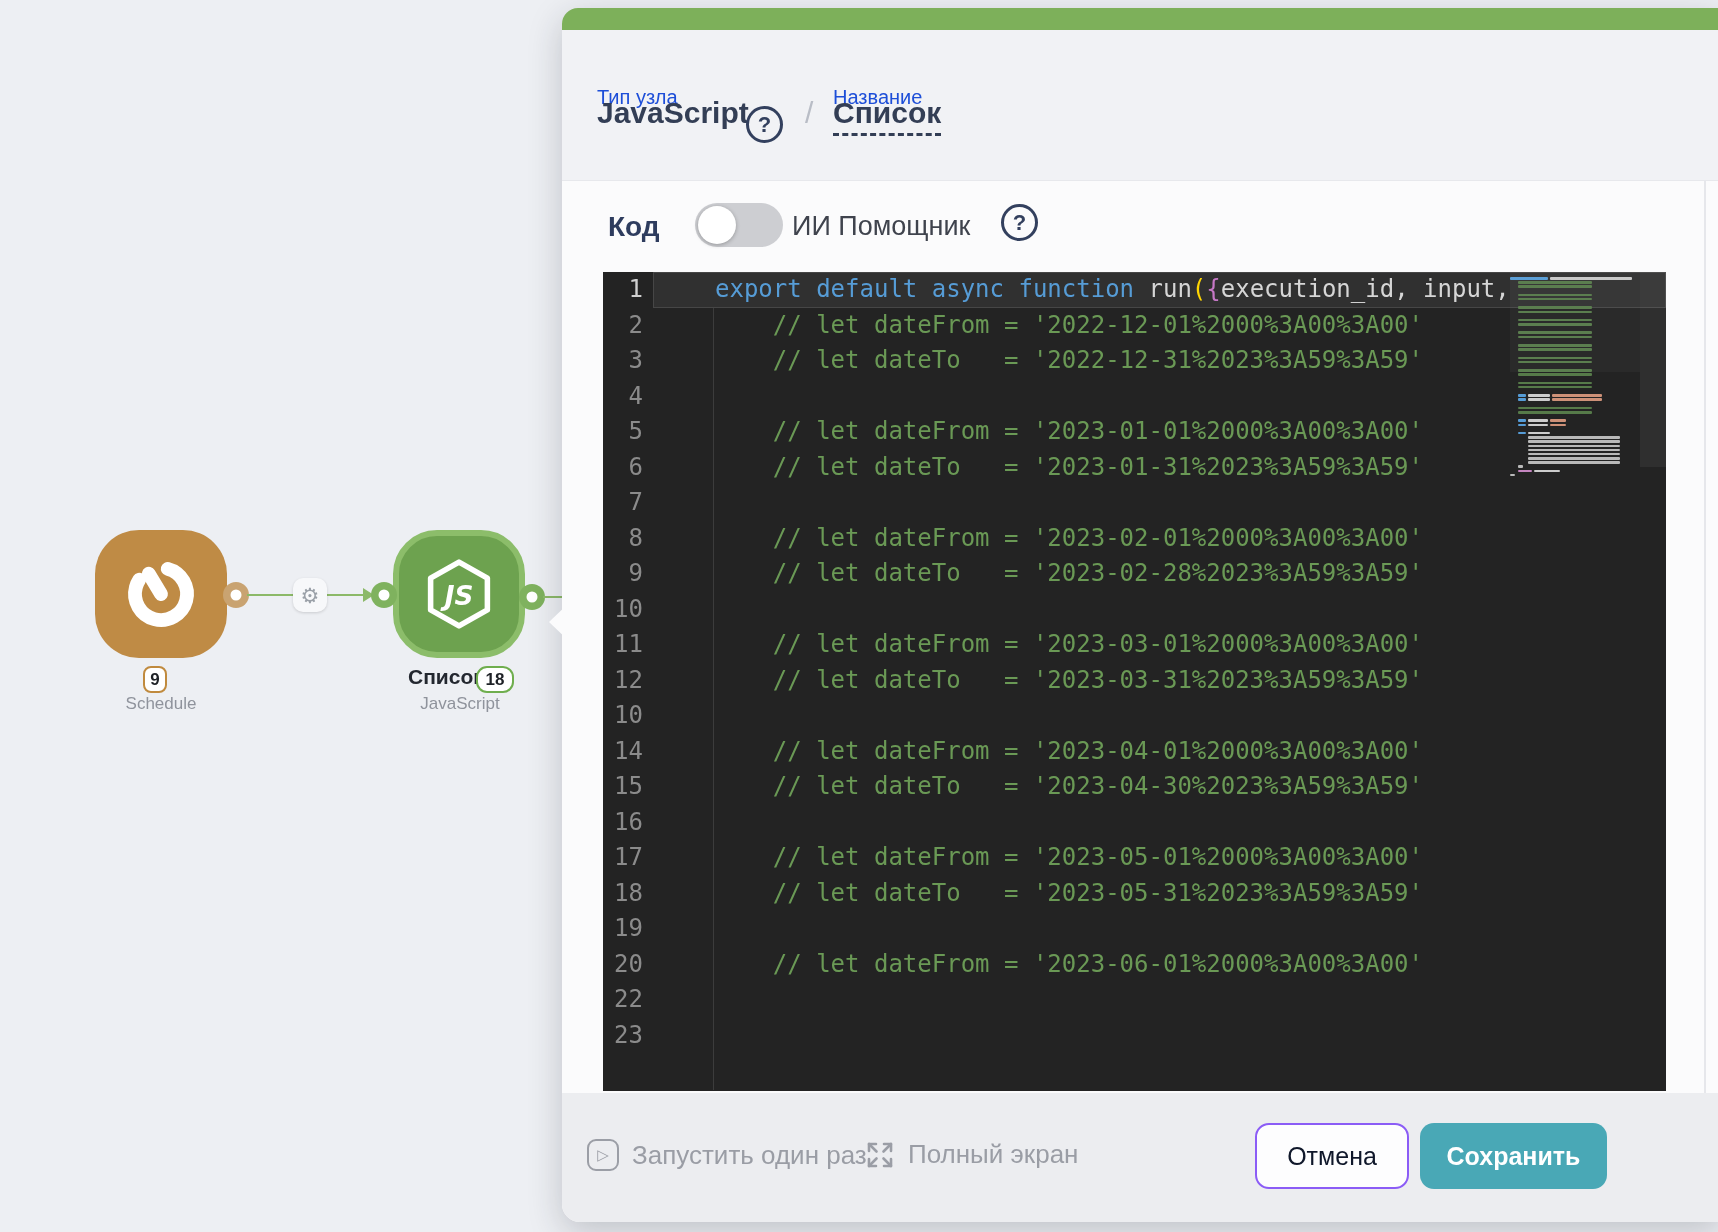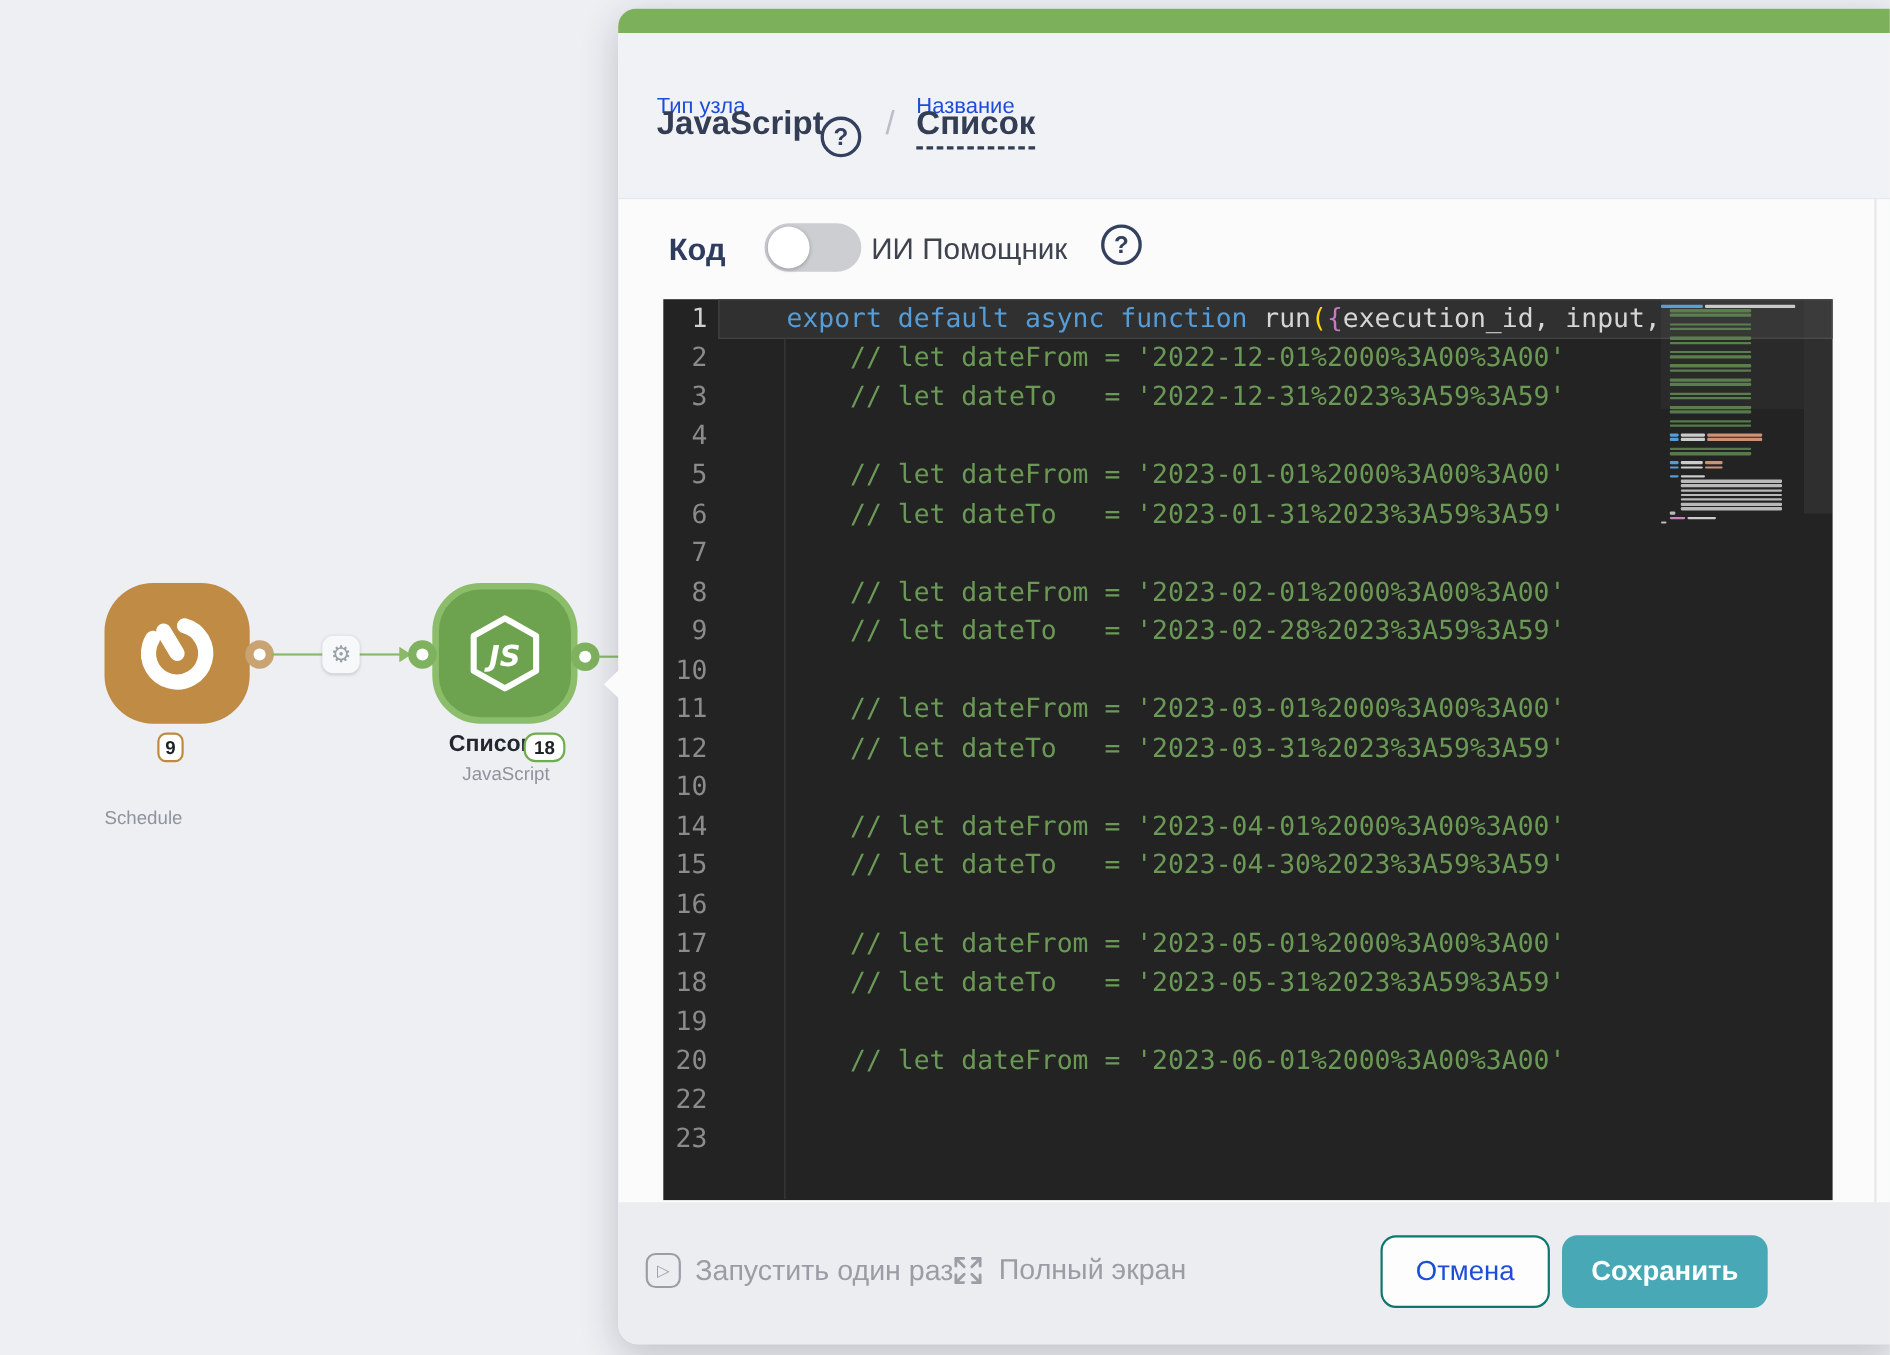--- a/index.html
+++ b/index.html
@@ -22,21 +22,21 @@
   .arrowhead { position:absolute; left:363px; top:588px; width:0; height:0;
     border-left:11px solid #8cb968; border-top:7px solid transparent; border-bottom:7px solid transparent; }
   .gear-chip { position:absolute; left:293px; top:578px; width:34px; height:34px; background:#f7f8fa;
     border-radius:10px; box-shadow:0 1px 3px rgba(0,0,0,.15); display:flex; align-items:center; justify-content:center;
     color:#9aa0a8; font-size:21px; line-height:1; }
   .count-badge { position:absolute; background:#fff; border-radius:8px; font-weight:bold; font-size:17px; color:#1e2126;
     display:flex; align-items:center; justify-content:center; }
   .badge-schedule { left:143px; top:666px; width:24px; height:27px; border:2.5px solid #c08a3e; }
   .badge-js { left:476px; top:666px; width:38px; height:27px; border:2.5px solid #6fae4e; border-radius:11px; }
   .node-sub { position:absolute; color:#8f939c; font-size:17px; }
-  .sub-schedule { left:95px; top:734px; width:132px; }
+  .sub-schedule { left:95px; top:694px; width:132px; text-align:center; }
   .sub-js { left:400px; top:694px; width:120px; text-align:center; }
   .node-title-js { position:absolute; left:408px; top:665px; font-size:21px; font-weight:bold; color:#23272f; }
 
   
   .modal { position:absolute; left:562px; top:8px; width:1160px; height:1214px;
     border-radius:18px 0 0 18px; background:#fbfbfc; box-shadow:0 10px 34px rgba(30,35,50,.22); }
   .modal-beak { position:absolute; left:549px; top:601px; width:0; height:0;
     border-top:21px solid transparent; border-bottom:21px solid transparent; border-right:22px solid #fbfbfc; z-index:5; }
   .green-bar { position:absolute; left:0; top:0; width:100%; height:22px; background:#7db05a; border-radius:16px 0 0 0; }
   .header-band { position:absolute; left:0; top:22px; width:100%; height:151px; background:#f1f2f5; border-bottom:1px solid #e7e8ec; }
@@ -77,21 +77,21 @@
 
   
   .footer { position:absolute; left:0; top:1085px; width:100%; height:129px; background:#ecedf0; border-radius:0 0 0 18px; }
   .ft-link { position:absolute; display:flex; align-items:center; gap:13px; color:#9a9da5; font-size:26px; cursor:pointer; }
   .ft-run { left:25px; top:46px; }
   .ft-full { left:303px; top:46px; }
   .play-chip { width:32px; height:32px; border:2.5px solid #9b9ea6; border-radius:9px;
     display:flex; align-items:center; justify-content:center; font-size:15px; color:#9b9ea6; }
   .btn { position:absolute; top:30px; height:66px; border-radius:14px; font-size:25px;
     display:flex; align-items:center; justify-content:center; cursor:pointer; }
-  .btn-cancel { left:693px; width:154px; background:#fdfdfe; border:2px solid #0f766e; color:#1d4ed8; }
+  .btn-cancel { left:693px; width:154px; background:#fdfdfe; border:2px solid #8b5cf6; color:#0f172a; }
   .btn-save { left:858px; width:187px; background:#49a8b6; color:#fff; font-weight:600; }
 </style>
 </head>
 <body>
 
 <div>
 
   <div class="node node-schedule">
     <svg width="78" height="78" viewBox="0 0 48 48">
       <g transform="rotate(-75 24 24)">

